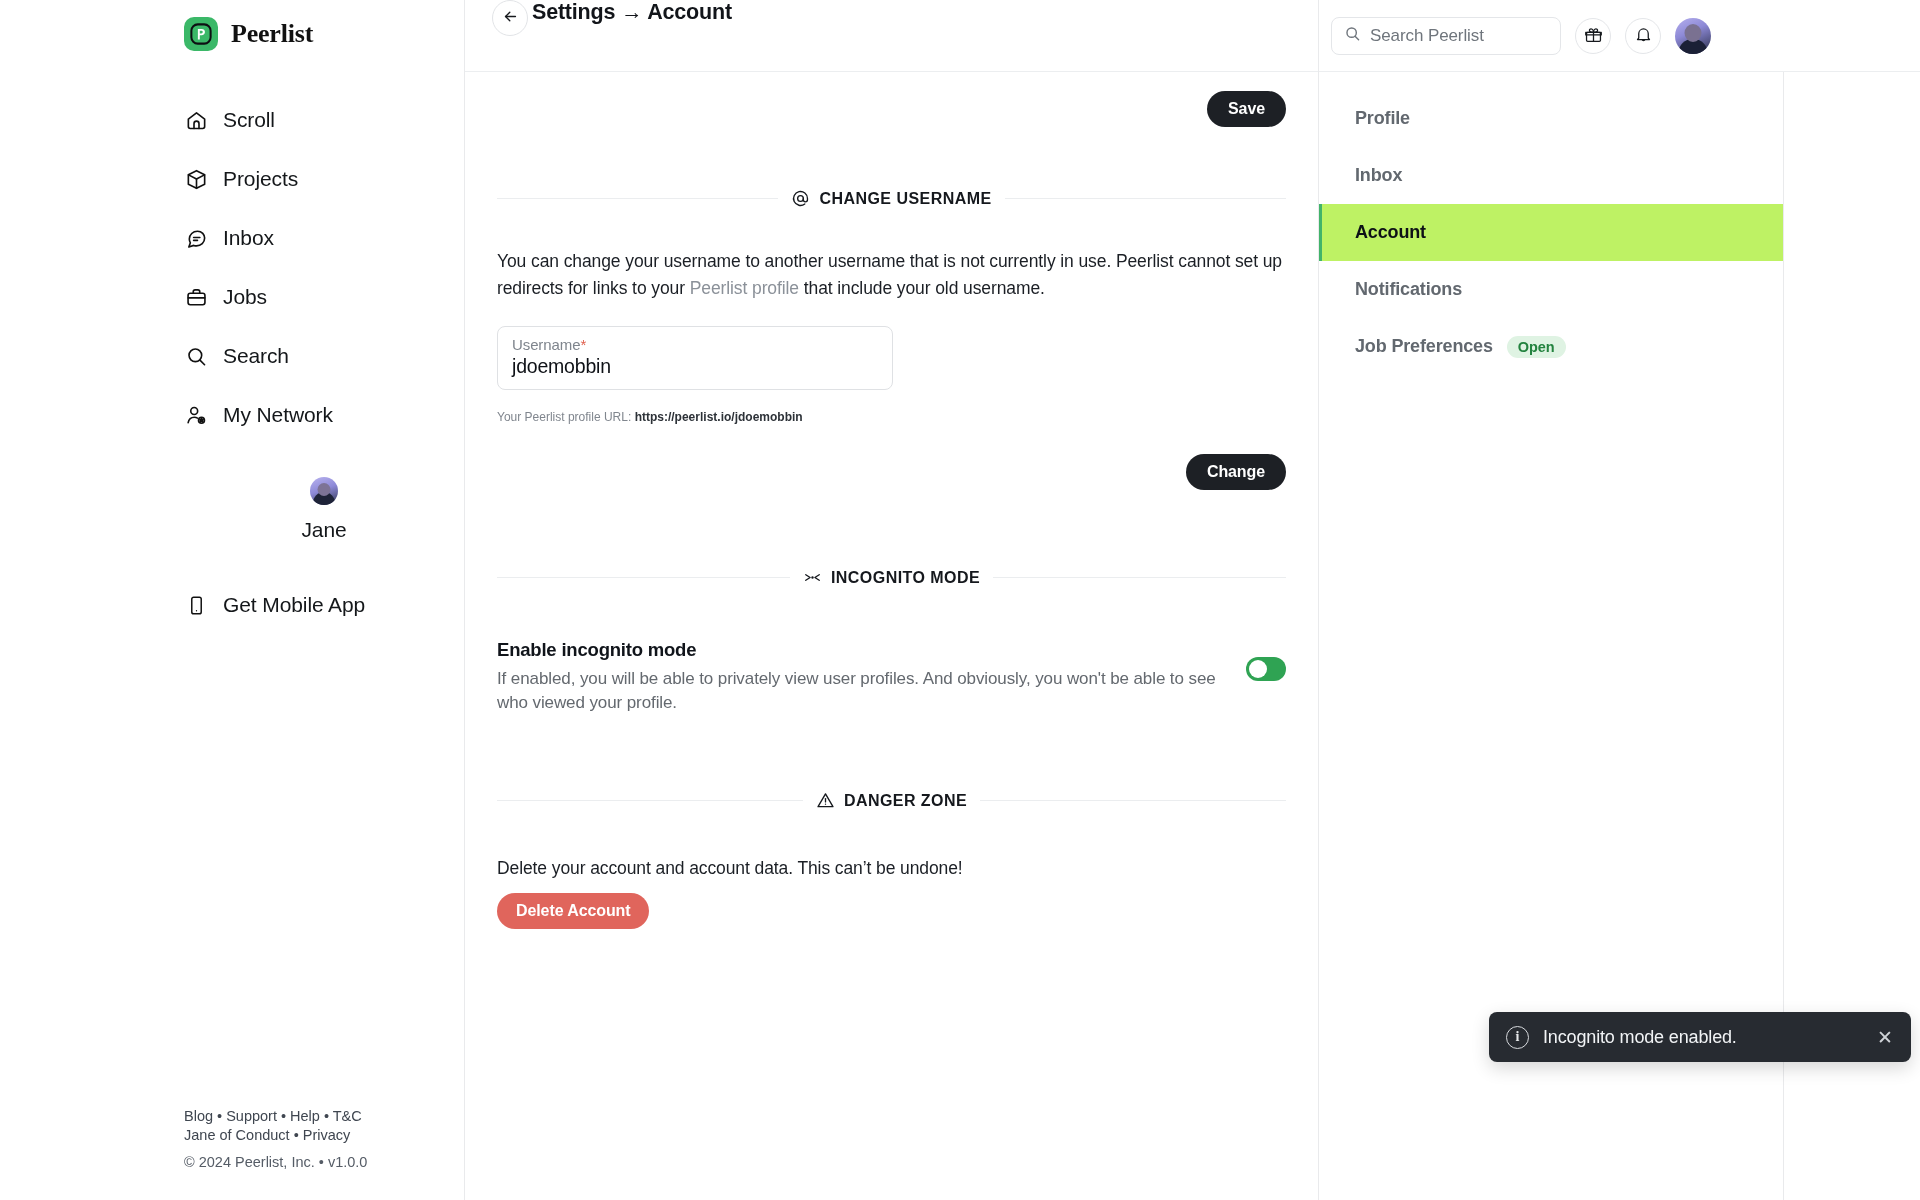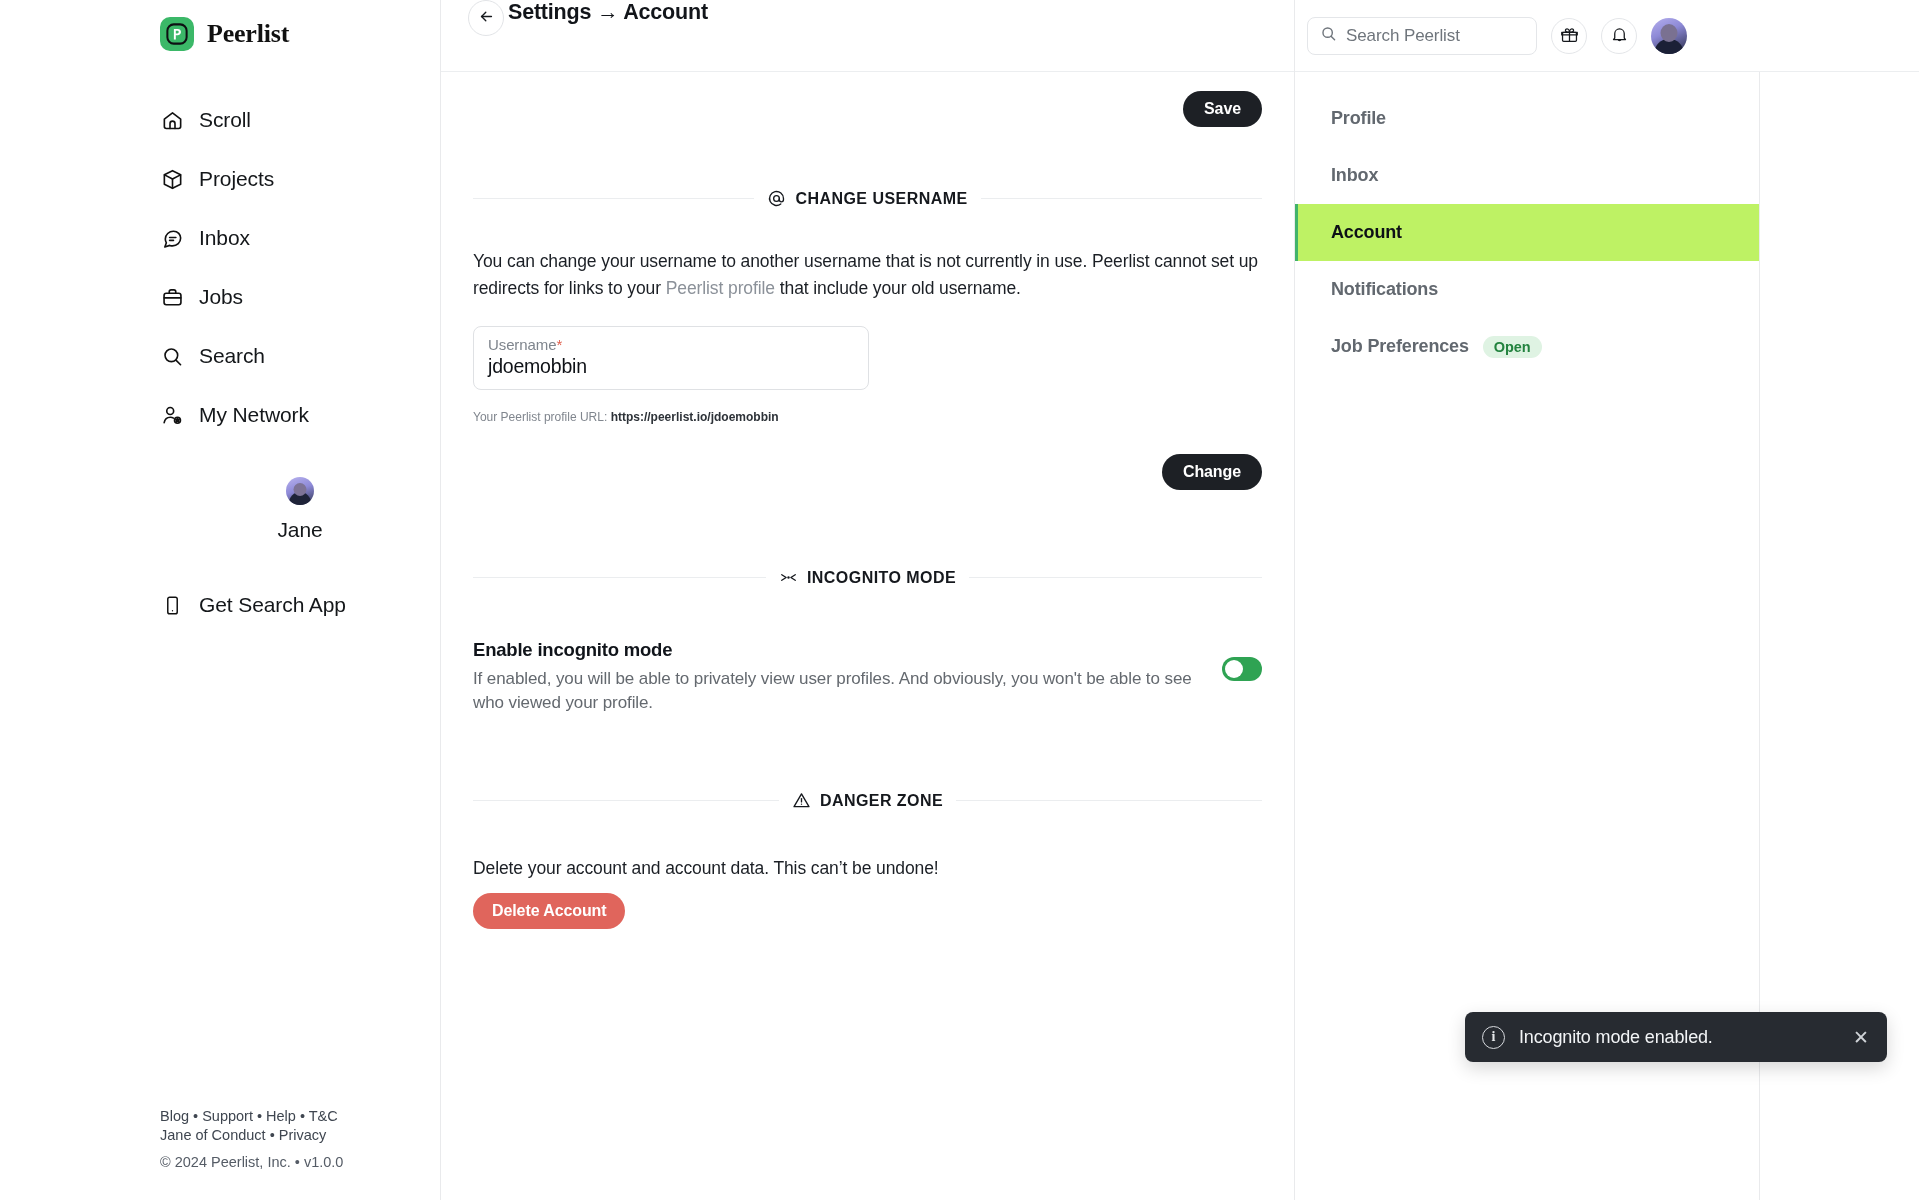--- a/index.html
+++ b/index.html
@@ -10,20 +10,21 @@
     font-family: "Liberation Sans", sans-serif;
     color: #0f1115;
     overflow: hidden;
   }
 
   .app {
     position: relative;
     width: 1920px;
     height: 1200px;
     display: flex;
+    padding-left: 24px;
   }
 
   
   .left-rail {
     width: 440px;
     height: 1200px;
     flex: 0 0 440px;
     position: relative;
     background: #fff;
   }
@@ -451,21 +452,21 @@
         <span class="nav-label">Jane</span>
       </div>
 
       <div class="nav-item nav-mobile">
         <span class="ico">
           <svg width="21" height="21" viewBox="0 0 24 24" fill="none" stroke="currentColor" stroke-width="1.7" stroke-linecap="round" stroke-linejoin="round">
             <rect x="6.6" y="2.6" width="10.8" height="18.8" rx="2.1"></rect>
             <circle cx="12" cy="18" r="0.75" fill="currentColor" stroke="none"></circle>
           </svg>
         </span>
-        <span class="nav-label">Get Search App</span>
+        <span class="nav-label">Get Mobile App</span>
       </div>
 
     </nav>
 
     <div class="rail-footer">
       <div class="links">Blog • Support • Help • T&amp;C</div>
       <div class="links">Jane of Conduct • Privacy</div>
       <div class="copy">© 2024 Peerlist, Inc. • v1.0.0</div>
     </div>
   </aside>

